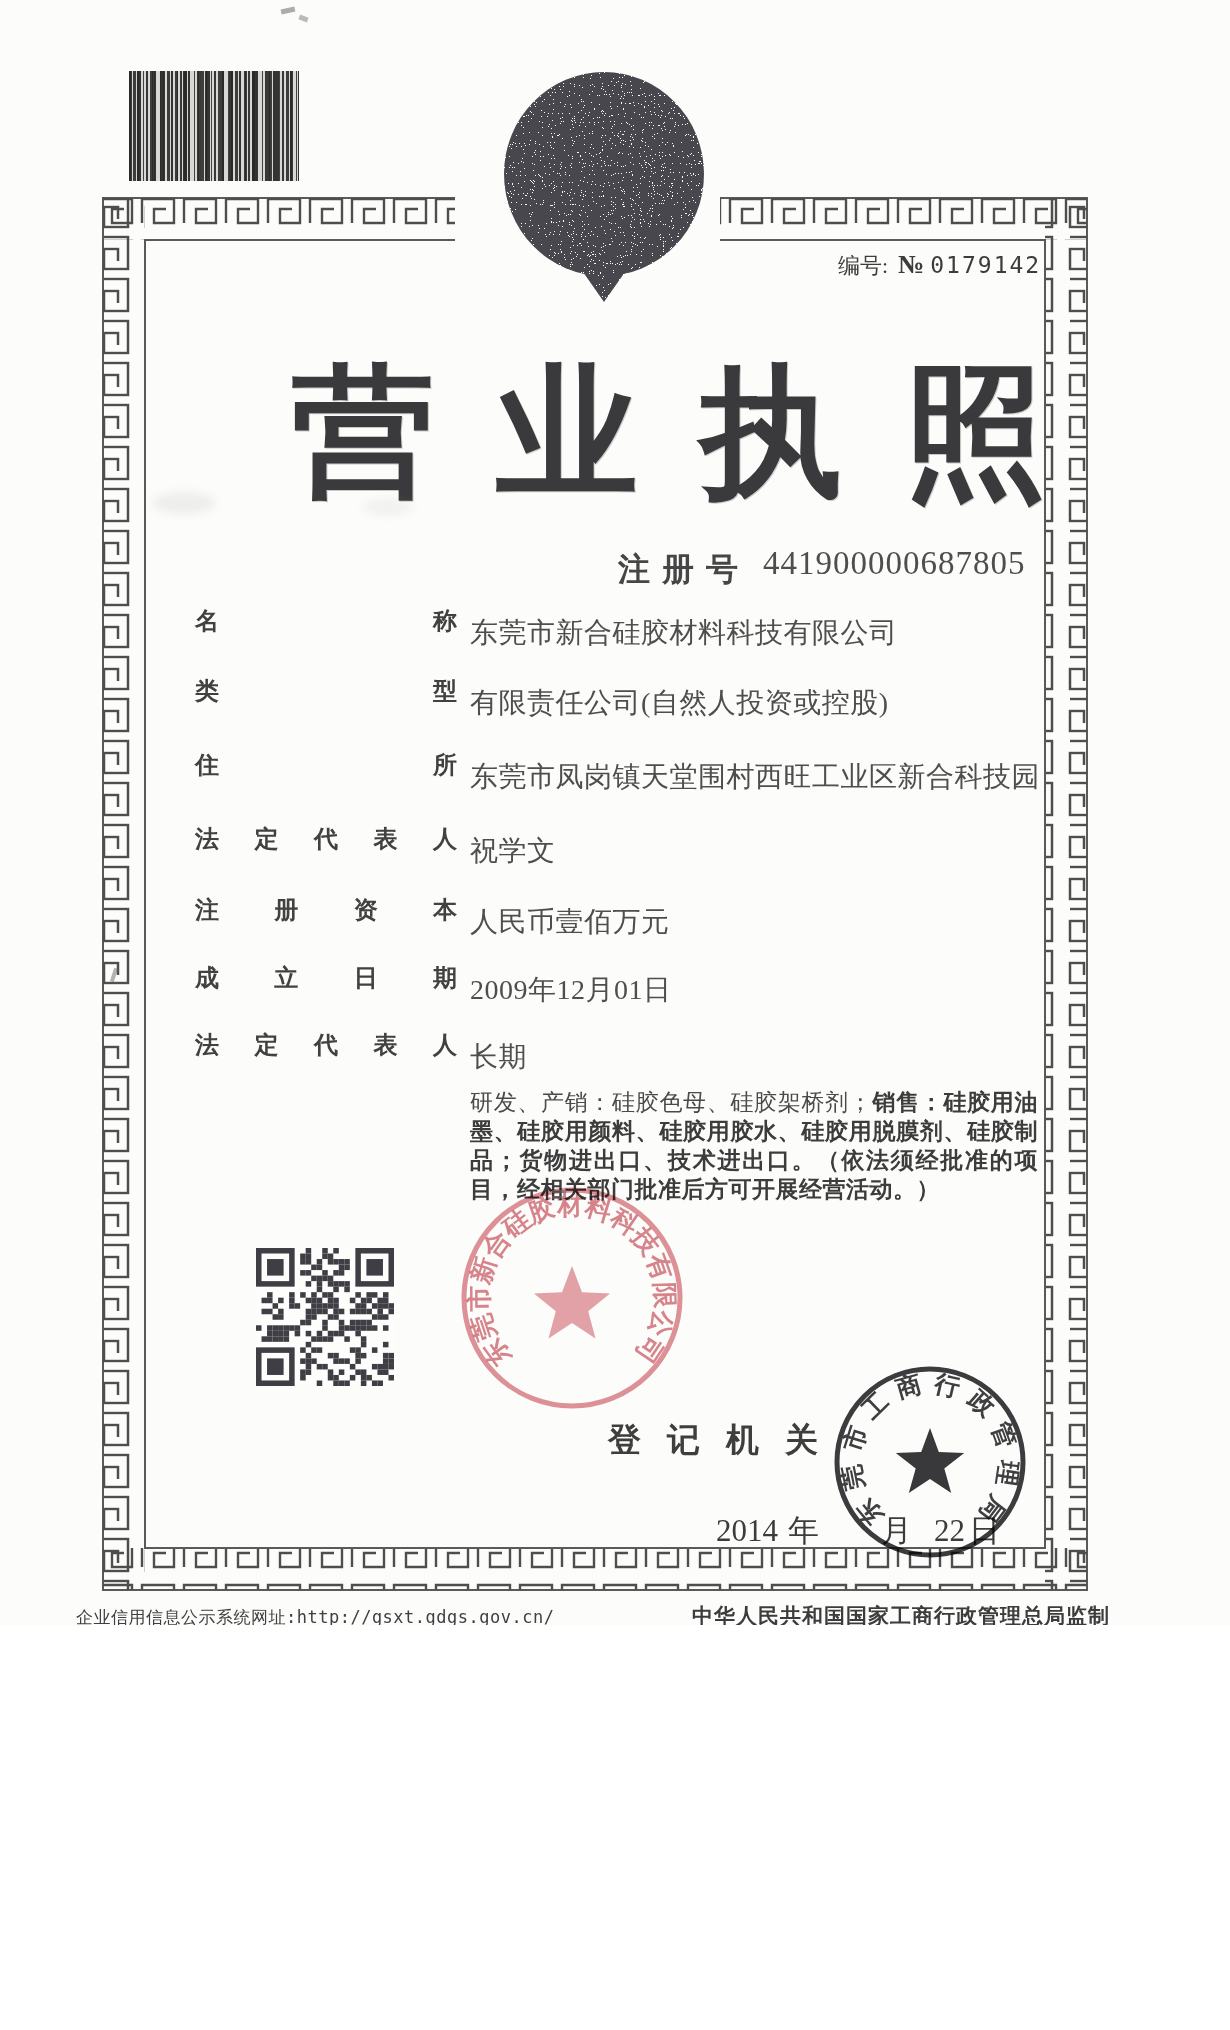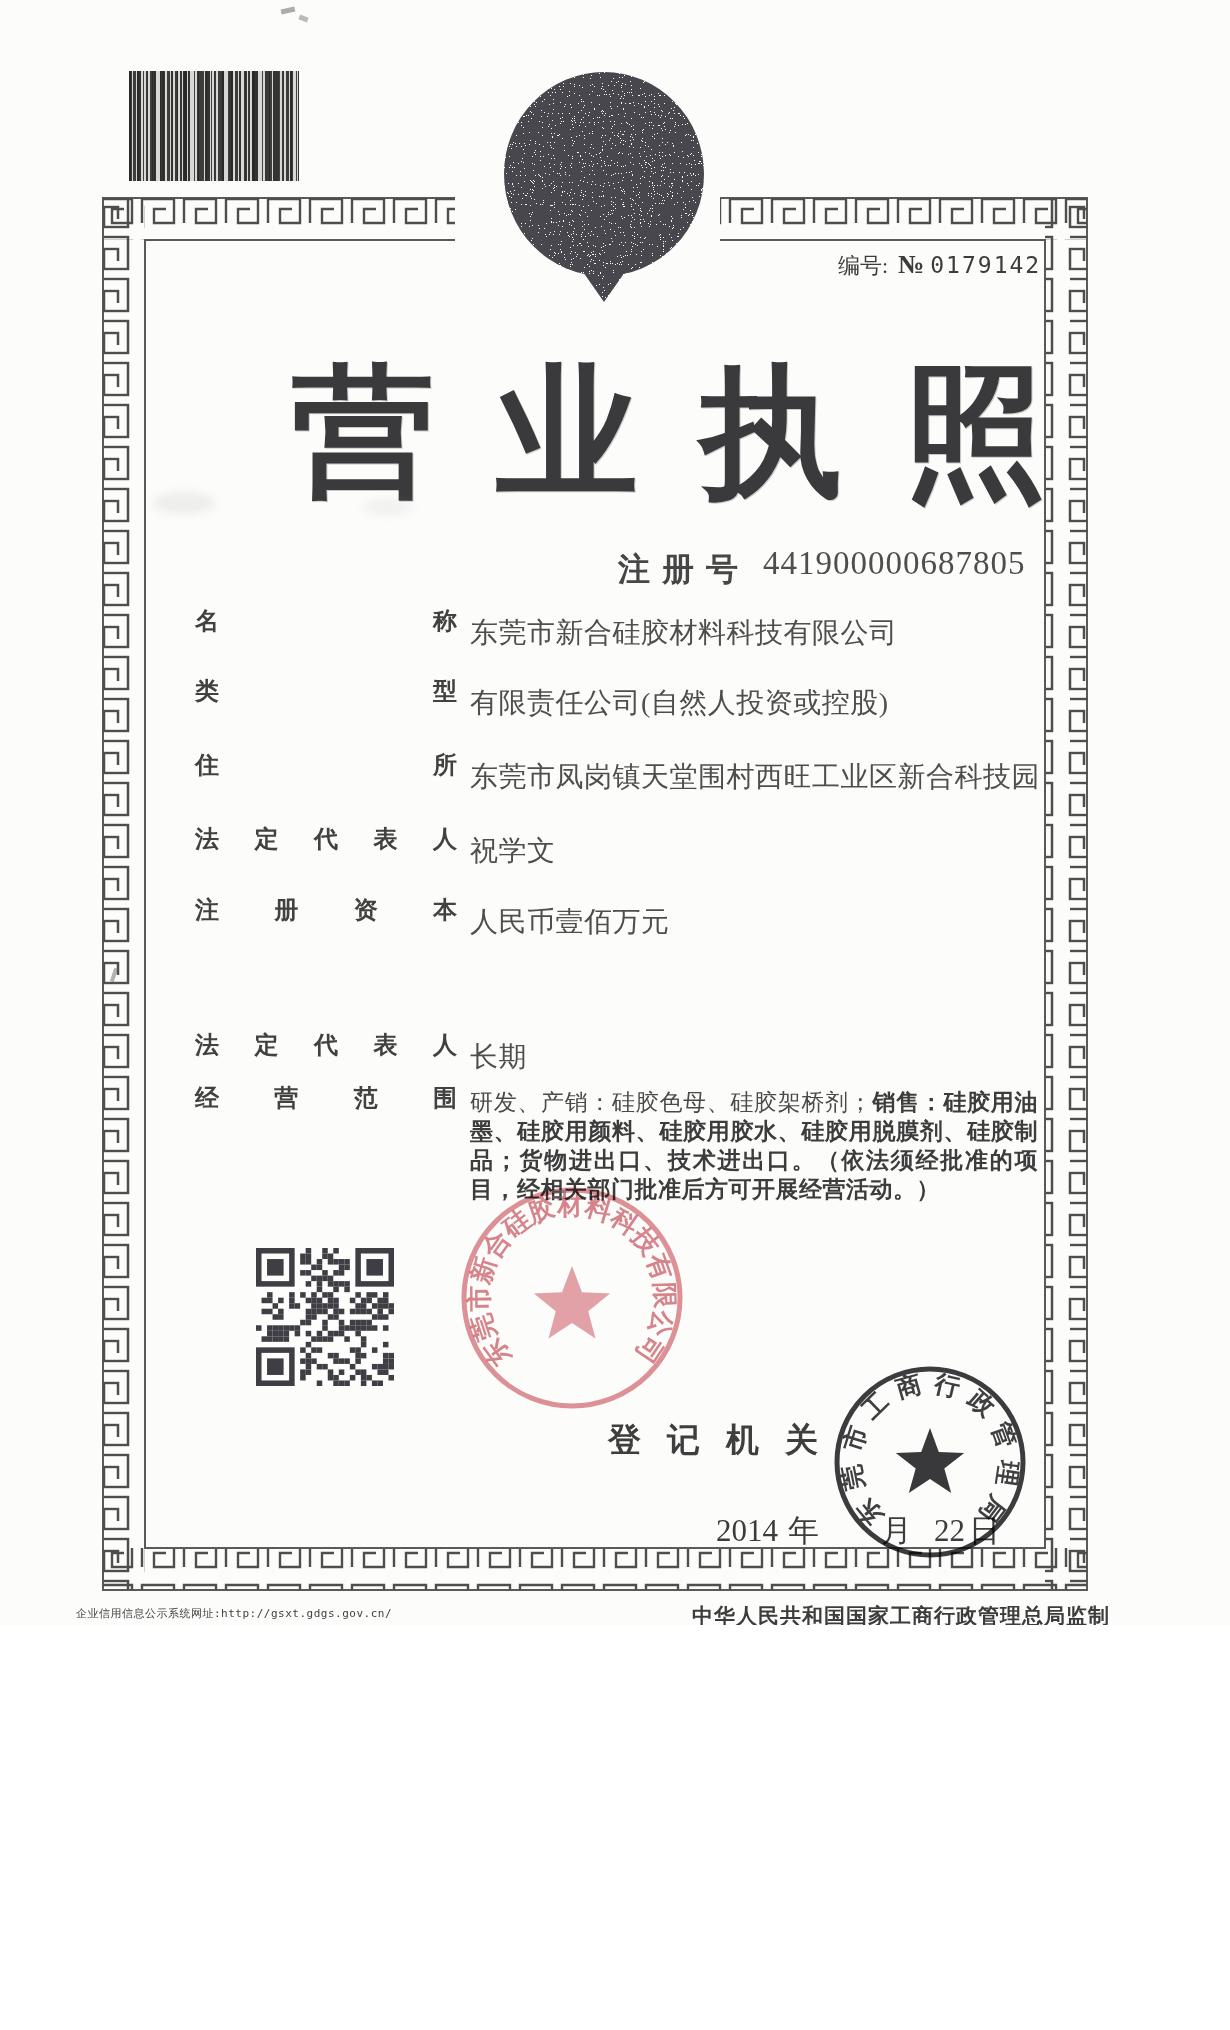--- a/index.html
+++ b/index.html
@@ -40,21 +40,21 @@
   
   .registry-label{left:608px;top:1418px;font-size:33px;font-weight:600;letter-spacing:26px;color:#3e3e3e;white-space:nowrap;}
   .issue-date{left:716px;top:1510px;font-size:31px;color:#3c3c3c;white-space:nowrap;}
   .issue-date span{display:inline-block;}
   .issue-date .yr{margin-right:10px;}
   .issue-date .yu{margin-right:62px;}
   .issue-date .mu{margin-right:22px;}
   .issue-date .dy{margin-right:4px;text-align:right;}
 
   
-  .footer-url{left:76px;top:1606px;font-size:11px;color:#3f3f3f;
+  .footer-url{left:76px;top:1606px;font-size:17px;color:#3f3f3f;
     font-family:"DejaVu Sans Mono","Liberation Mono",monospace;letter-spacing:.5px;}
   .footer-issuer{left:692px;top:1602px;font-size:21px;font-weight:600;color:#3c3c3c;letter-spacing:1px;}
 
   
   .seal{mix-blend-mode:multiply;}
 
   
   .art{position:absolute;background:#6a6a6a;}
   .blob{position:absolute;background:#9a9a9a;border-radius:50%;filter:blur(4px);}
 </style>
@@ -122,25 +122,28 @@
     <div class="fvalue">东莞市凤岗镇天堂围村西旺工业区新合科技园</div>
   </div>
   <div class="abs row" style="top:826px">
     <div class="flabel">法定代表人</div>
     <div class="fvalue">祝学文</div>
   </div>
   <div class="abs row" style="top:897px">
     <div class="flabel">注册资本</div>
     <div class="fvalue">人民币壹佰万元</div>
   </div>
+  <div class="abs row" style="top:965px">
+    <div class="flabel">成立日期</div>
+    <div class="fvalue">2009年12月01日</div>
+  </div>
   <div class="abs row" style="top:1032px">
     <div class="flabel">法定代表人</div>
     <div class="fvalue">长期</div>
   </div>
-  <div class="abs flabel" style="left:195px;top:1085px">经营范围</div>
   <div class="abs scope-text">
     <span>研发、产销：硅胶色母、硅胶架桥剂；</span><span class="dark">销售：硅胶用油墨、硅胶用颜料、硅胶用胶水、硅胶用脱膜剂、硅胶制品；货物进出口、技术进出口。（依法须经批准的项目，经相关部门批准后方可开展经营活动。）</span>
   </div>
 
   <svg class="abs" style="left:256px;top:1248px;" width="138" height="138" viewBox="0 0 138 138">
     <rect x="0" y="0" width="138" height="138" fill="#fdfdfc"></rect>
     <g id="qr-mods" fill="#3e3e44">
         <rect x="49.67999999999999" y="0" width="5.52" height="5.52"></rect>
         <rect x="66.24" y="0" width="5.52" height="5.52"></rect>
         <rect x="77.28" y="0" width="5.52" height="5.52"></rect>

